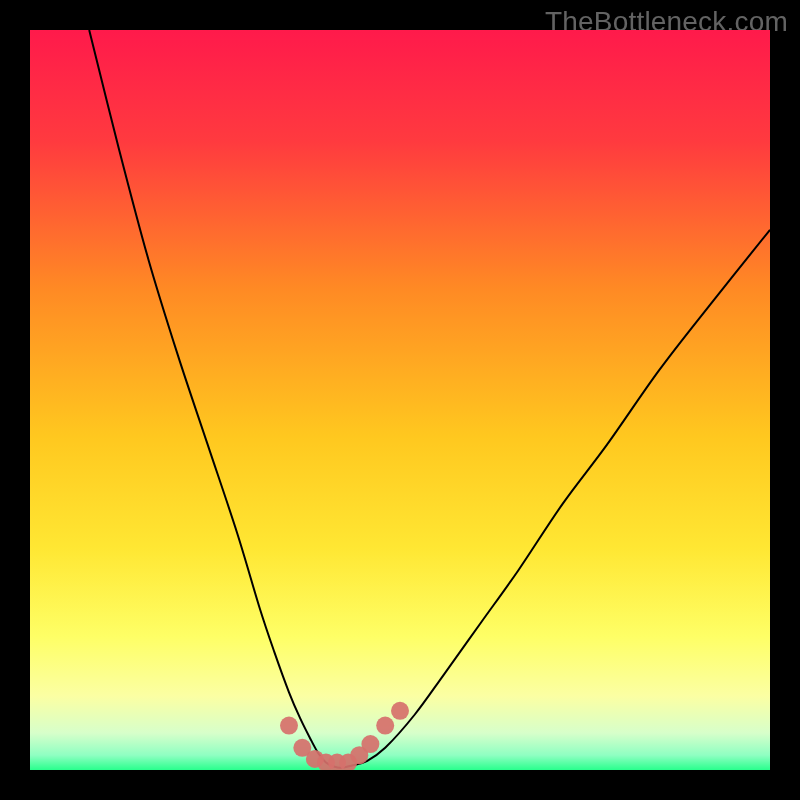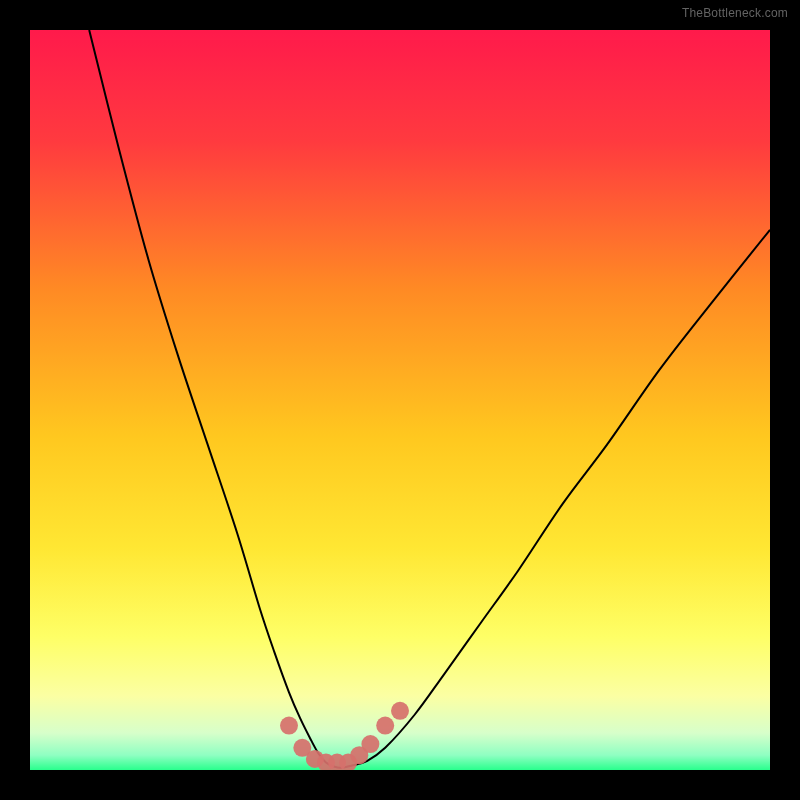--- a/index.html
+++ b/index.html
@@ -31,21 +31,21 @@
     top: 0; left: 0;
     width: 740px;
     height: 740px;
     display: block;
   }
   .watermark {
     position: absolute;
     top: 6px;
     right: 12px;
     color: #636363;
-    font-size: 12px;
+    font-size: 28px;
     font-weight: 500;
     letter-spacing: 0.2px;
   }
 </style>
 </head>
 <body>
 
 <div class="frame">
 
   <div class="watermark">TheBottleneck.com</div>

